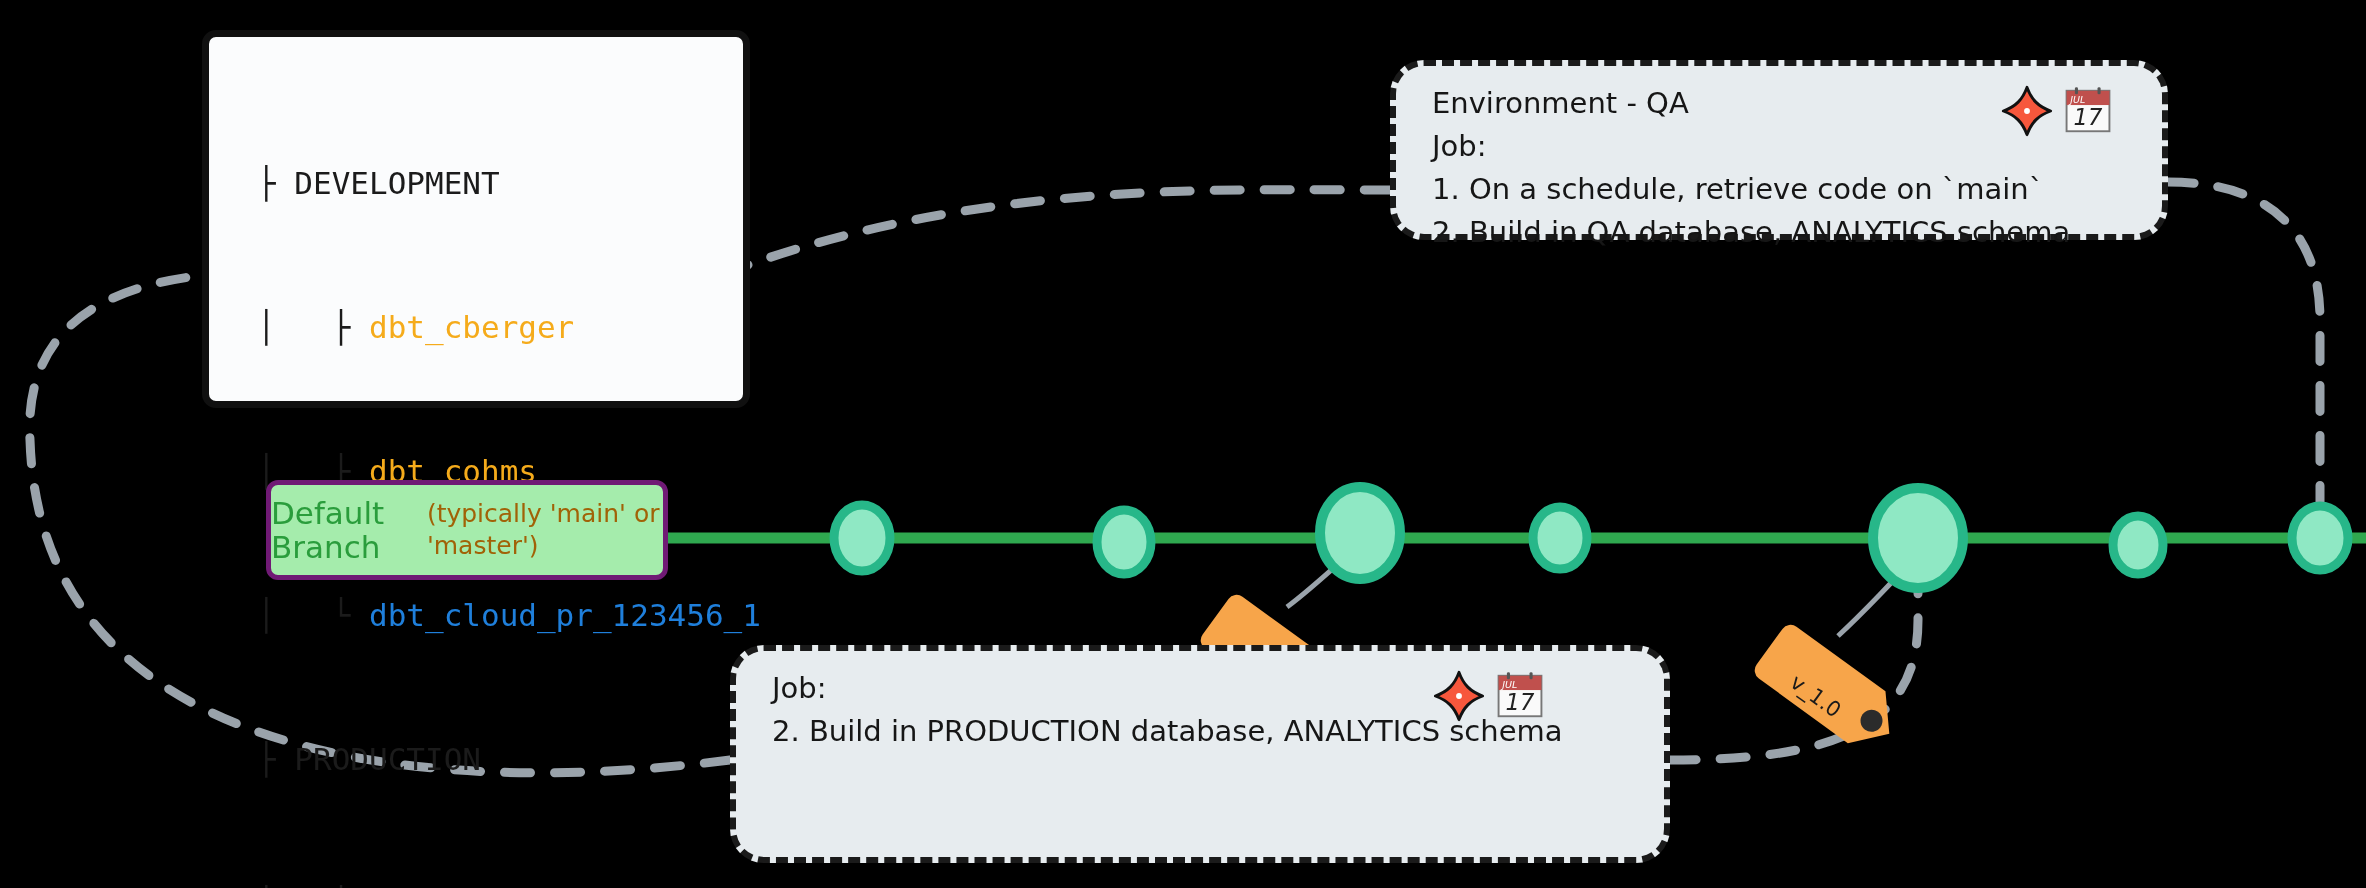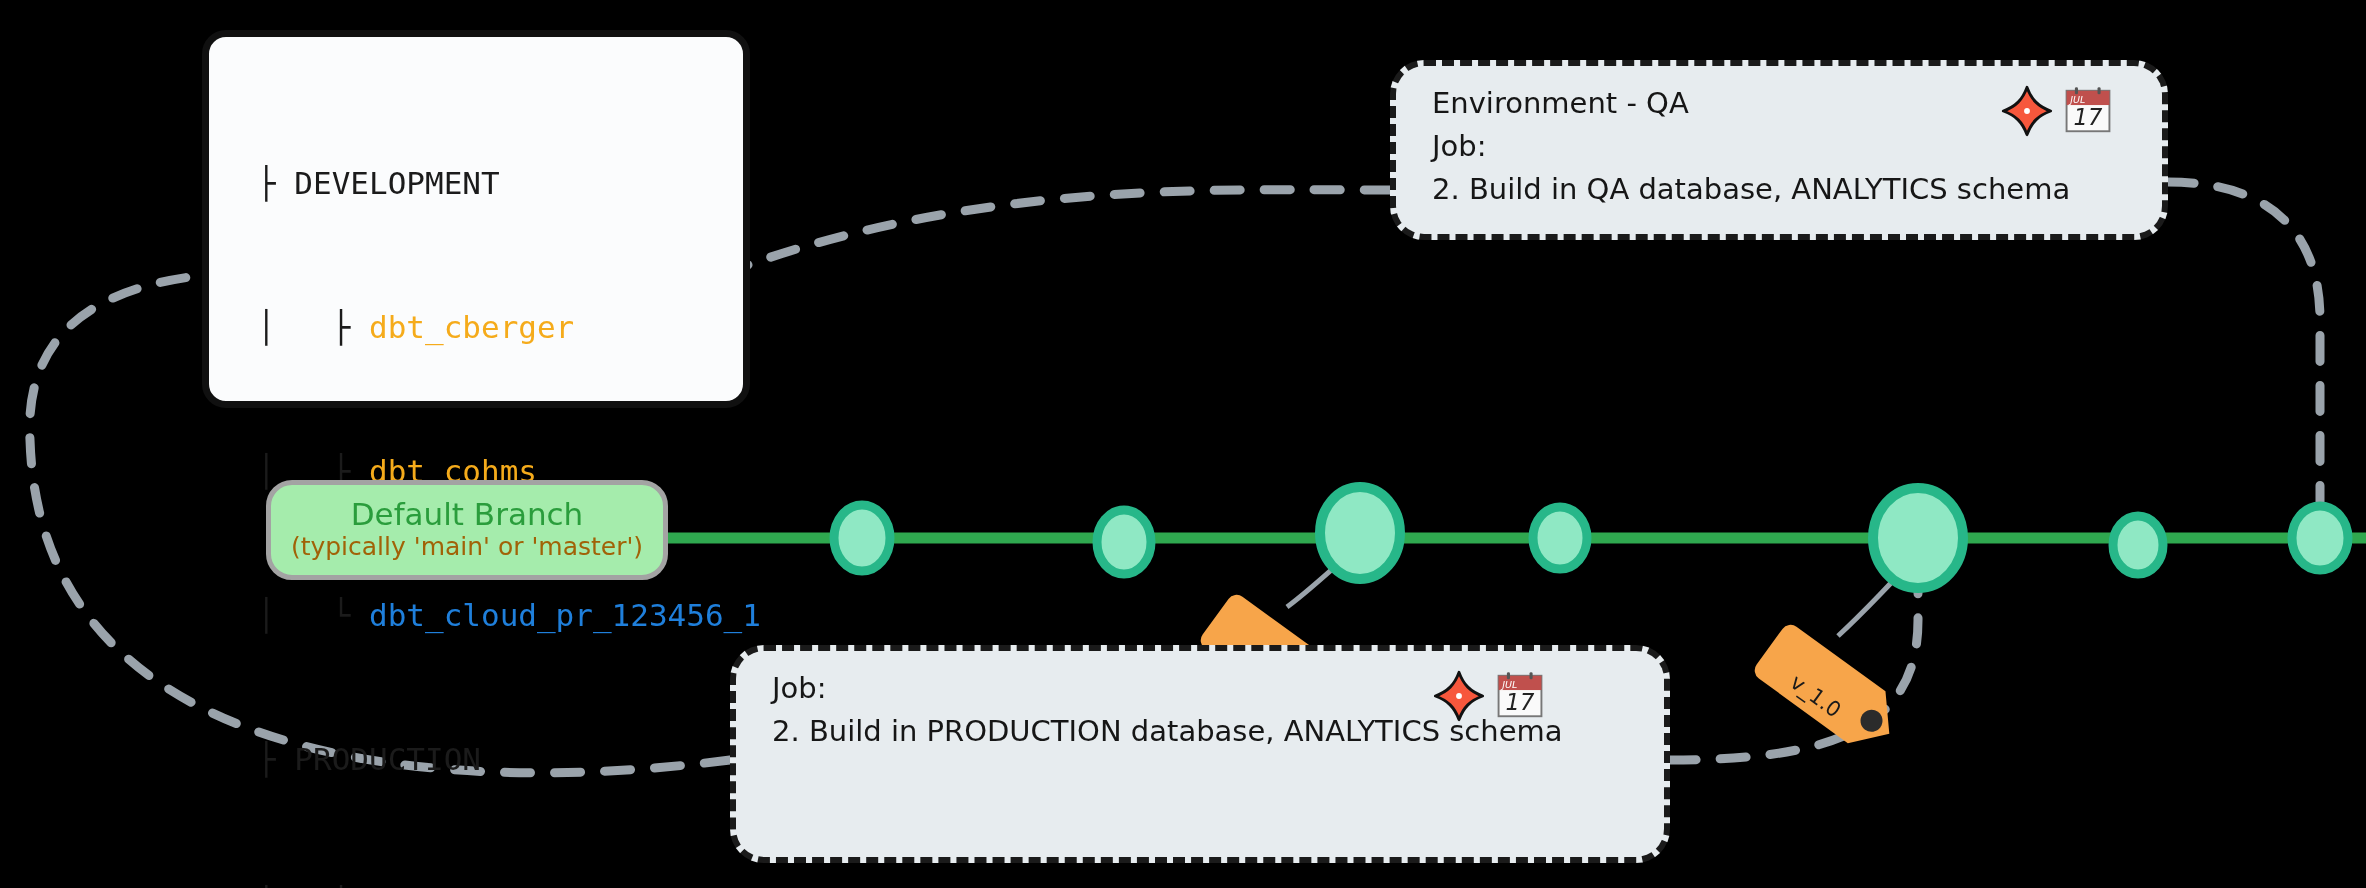--- a/index.html
+++ b/index.html
@@ -2,21 +2,21 @@
 <html><head>
 <meta charset="utf-8">
 <style>
   html,body{margin:0;padding:0;background:#000;}
   #stage{position:relative;width:2366px;height:888px;background:#000;overflow:hidden;
          font-family:"DejaVu Sans", sans-serif;}
   #stage svg.layer{position:absolute;left:0;top:0;width:2366px;height:888px;overflow:visible;}
 
   
   .tree-card{position:absolute;left:202px;top:30px;width:548px;height:378px;
-             background:#fbfcfd;border:7px solid #101010;border-radius:24px;box-sizing:border-box;}
+             background:#fbfcfd;border:7px solid #101010;border-radius:14px;box-sizing:border-box;}
   .tree-inner{position:absolute;left:48px;top:26px;
               font-family:"DejaVu Sans Mono","Liberation Mono",monospace;
               font-size:31px;line-height:48px;white-space:pre;letter-spacing:0px;}
   .tl{display:block;color:#1b1b1b;}
   .tl .g{color:#2aa02a;}
   .tl .o{color:#f5ab1b;}
   .tl .b{color:#1f7fdb;}
   .tl .k{color:#1b1b1b;}
 
   
@@ -27,22 +27,22 @@
   .env-text{position:absolute;left:36px;top:16px;right:20px;
             font-family:"DejaVu Sans","Liberation Sans",sans-serif;
             font-size:29px;line-height:43px;color:#161616;}
   .env-line{display:block;white-space:nowrap;}
   .env-icons{position:absolute;display:flex;gap:10px;align-items:center;font-style:italic;}
   .env-qa .env-icons{right:50px;top:18px;}
   .env-prod .env-icons{right:120px;top:18px;}
 
   
   .branch-pill{position:absolute;left:266px;top:480px;width:402px;height:100px;
-               background:#a5ecac;border:5px solid #a3a3a3;border-radius:26px;
-               box-sizing:border-box;display:flex;flex-direction:column;
+               background:#a5ecac;border:5px solid #701a75;border-radius:12px;
+               box-sizing:border-box;display:flex;flex-direction:row;
                align-items:center;justify-content:center;}
   .branch-title{font-family:"DejaVu Sans","Liberation Sans",sans-serif;
                 font-size:31px;color:#2a9d3c;line-height:34px;}
   .branch-sub{font-family:"DejaVu Sans","Liberation Sans",sans-serif;
               font-size:25px;color:#a16207;line-height:32px;}
 
   
   .tag-label{position:absolute;font-family:"DejaVu Sans","Liberation Sans",sans-serif;
              font-size:21px;color:#1a1a1a;white-space:nowrap;}
 </style>
@@ -108,20 +108,21 @@
 
   <div class="branch-pill">
     <div class="branch-title">Default Branch</div>
     <div class="branch-sub">(typically 'main' or 'master')</div>
   </div>
 
   <div class="env-card env-qa">
     <div class="env-text">
       <span class="env-line">Environment - QA</span>
       <span class="env-line">Job:</span>
+      <span class="env-line">1. On a schedule, retrieve code on `main`</span>
       <span class="env-line">2. Build in QA database, ANALYTICS schema</span>
     </div>
     <div class="env-icons">
       <svg width="54" height="54" viewBox="0 0 48 48">
         <path d="M24 3 C28 14, 34 20, 45 24 C34 28, 28 34, 24 45 C20 34, 14 28, 3 24 C14 20, 20 14, 24 3 Z" fill="#f7573c" stroke="#111" stroke-width="2.6" stroke-linejoin="round"></path>
         <circle cx="24" cy="24" r="2.6" fill="#fff"></circle>
       </svg>
       <svg width="48" height="50" viewBox="0 0 40 42">
         <rect x="2" y="4" width="36" height="34" fill="#fafafa" stroke="#777" stroke-width="1.6"></rect>
         <rect x="2" y="4" width="36" height="12" fill="#c0504d"></rect>

